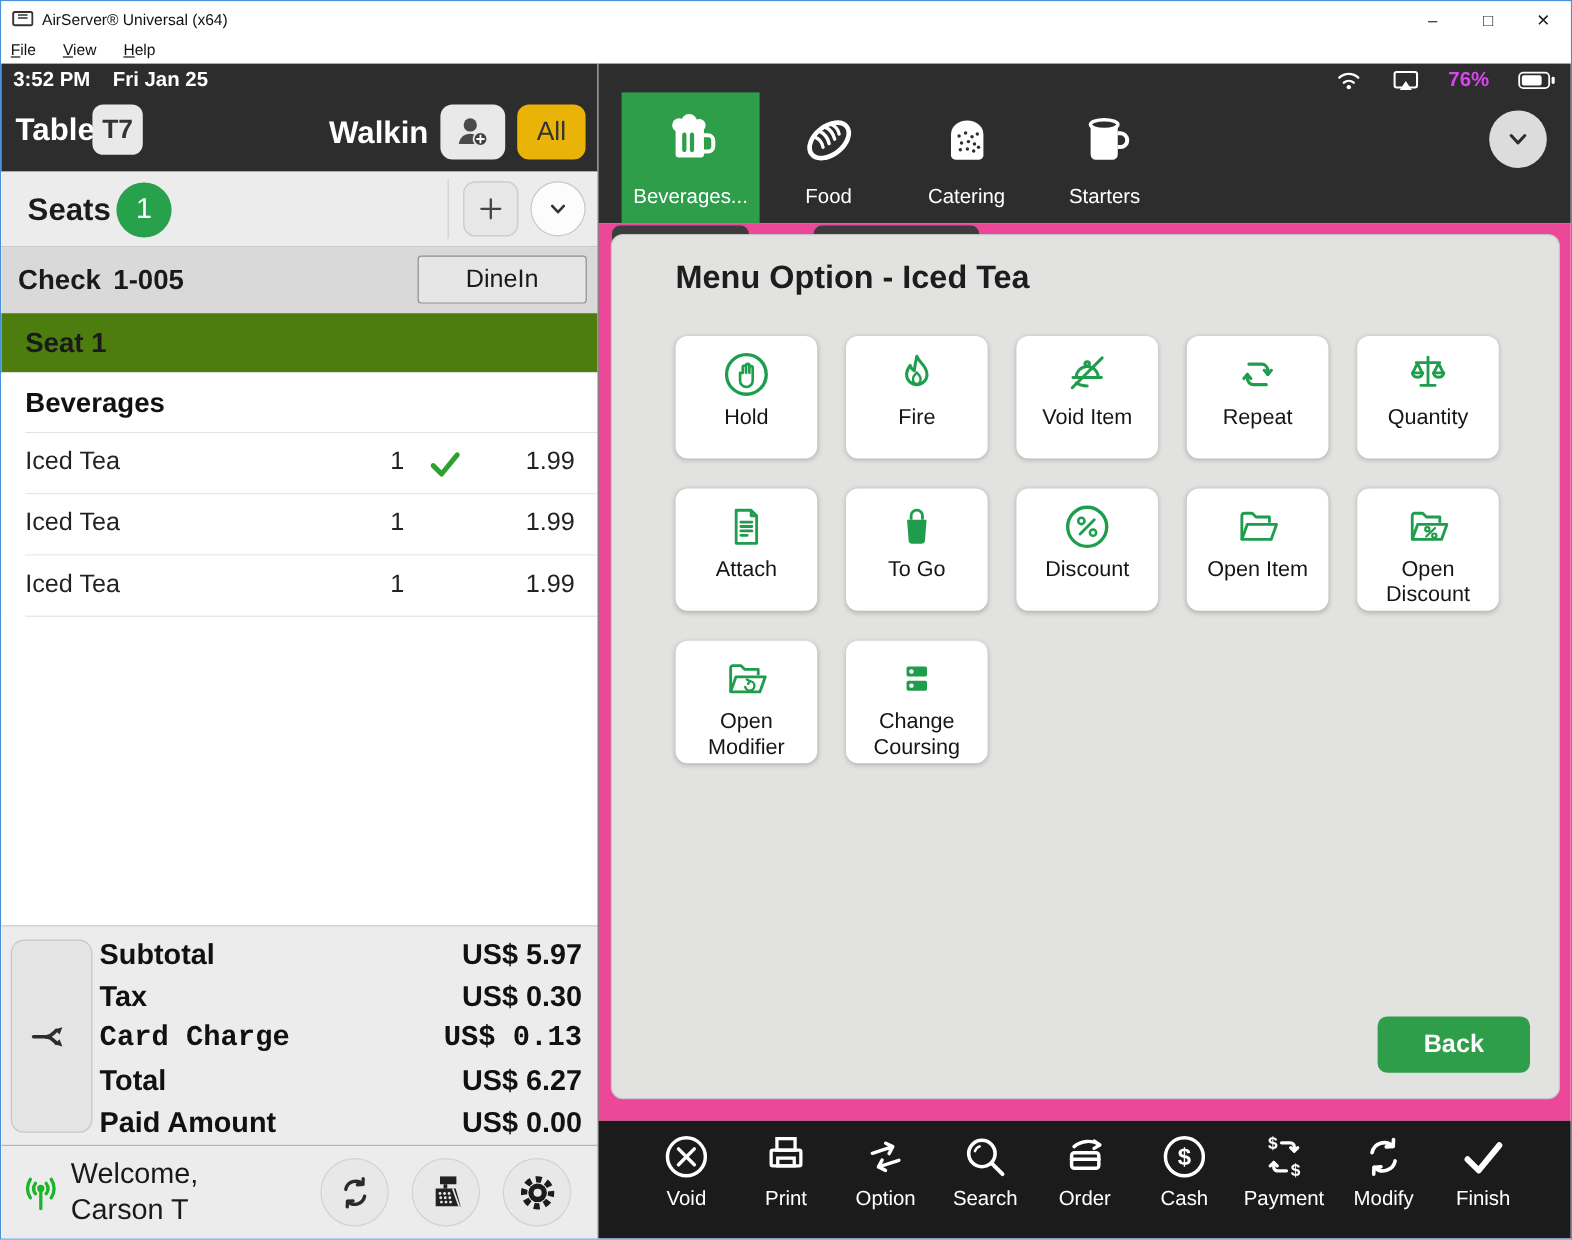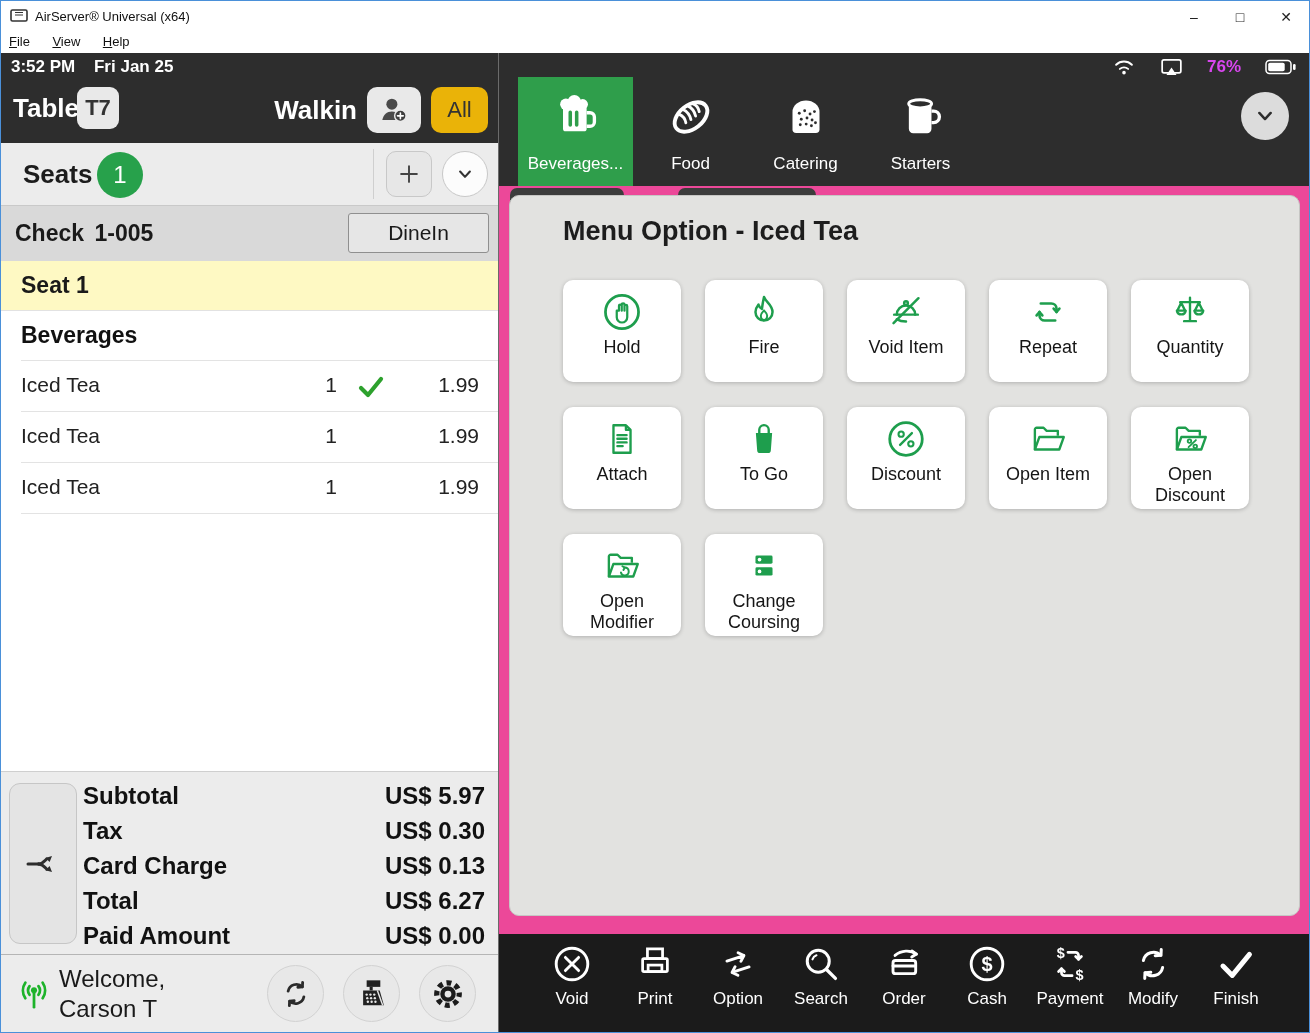--- a/index.html
+++ b/index.html
@@ -42,21 +42,21 @@
               display:flex; align-items:center; justify-content:center; }
   .chev-btn { width:46px; height:46px; border:1px solid #c8c8c8; background:#fcfcfc; border-radius:50%;
               display:flex; align-items:center; justify-content:center; }
 
   .check-row { position:absolute; left:0; top:153px; width:100%; height:55px; background:#d9d9d9; }
   .check-text { position:absolute; left:14px; top:14px; font-size:23px; font-weight:600; color:#1a1a1a; }
   .check-text .num { margin-left:4px; }
   .dinein-btn { position:absolute; right:9px; top:7px; width:141px; height:40px; background:#e6e6e6; border:1px solid #8f8f8f;
                 border-radius:3px; font-size:21px; color:#1a1a1a; display:flex; align-items:center; justify-content:center; }
 
-  .seat-row { position:absolute; left:0; top:208px; width:100%; height:50px; background:#fef9c3; border-bottom:1px solid #e2e2e2; }
+  .seat-row { position:absolute; left:0; top:208px; width:100%; height:50px; background:#4d7c0f; border-bottom:1px solid #e2e2e2; }
   .seat-row span { position:absolute; left:20px; top:11px; font-size:23px; font-weight:600; color:#1a1a1a; }
   .cat-row { position:absolute; left:0; top:258px; width:100%; height:50px; background:#fff; }
   .cat-row span { position:absolute; left:20px; top:11px; font-size:23px; font-weight:700; color:#111; }
   .cat-row .divider, .item-row .divider { position:absolute; left:20px; right:0; bottom:0; height:1px; background:#e3e3e3; }
 
   .item-row { position:absolute; left:0; width:100%; height:51px; background:#fff; }
   .item-name { position:absolute; left:20px; top:12px; font-size:21px; color:#222; }
   .item-qty { position:absolute; left:318px; top:12px; width:24px; text-align:center; font-size:21px; color:#222; }
   .item-check { position:absolute; left:354px; top:10px; }
   .item-price { position:absolute; right:19px; top:12px; font-size:21px; color:#222; }
@@ -226,21 +226,21 @@
           </svg>
         </div>
         <div class="tot-row" style="top:10px;">
           <span class="lbl">Subtotal</span>
             <span class="val">US$ 5.97</span>
         </div>
         <div class="tot-row" style="top:45px;">
           <span class="lbl">Tax</span>
             <span class="val">US$ 0.30</span>
         </div>
-        <div class="tot-row" style="top:80px;">
+        <div class="tot-row" style="top:80px;font-family:Liberation Mono, monospace;">
           <span class="lbl">Card Charge</span>
             <span class="val">US$ 0.13</span>
         </div>
         <div class="tot-row bold" style="top:115px;">
           <span class="lbl">Total</span>
             <span class="val">US$ 6.27</span>
         </div>
         <div class="tot-row bold" style="top:150px;">
           <span class="lbl">Paid Amount</span>
             <span class="val">US$ 0.00</span>
@@ -530,20 +530,21 @@
                 <rect x="9.5" y="8" width="13" height="6.3" rx="1.1" fill="#1e9e4d"></rect>
                 <circle cx="12.6" cy="11.1" r="1.4" fill="#fff"></circle>
                 <rect x="9.5" y="17" width="13" height="6.3" rx="1.1" fill="#1e9e4d"></rect>
                 <circle cx="12.6" cy="20.1" r="1.4" fill="#fff"></circle>
               </svg>
               <span class="opt-lbl">Change Coursing</span>
             </div>
 
           </div>
 
+          <div class="back-btn">Back</div>
         </div>
       </div>
 
       <div class="rp-toolbar">
         <div class="tb-items">
 
           <div class="tb-item">
             <svg width="44" height="44" viewBox="0 0 32 32">
               <g stroke="#fff" fill="none" stroke-width="2.1" stroke-linecap="round">
                 <circle cx="16" cy="16" r="11.5"></circle>

